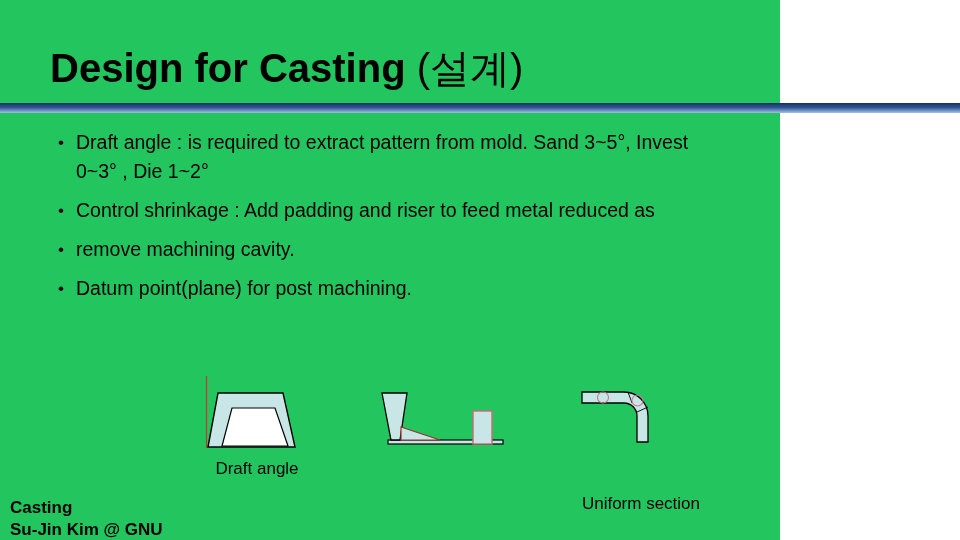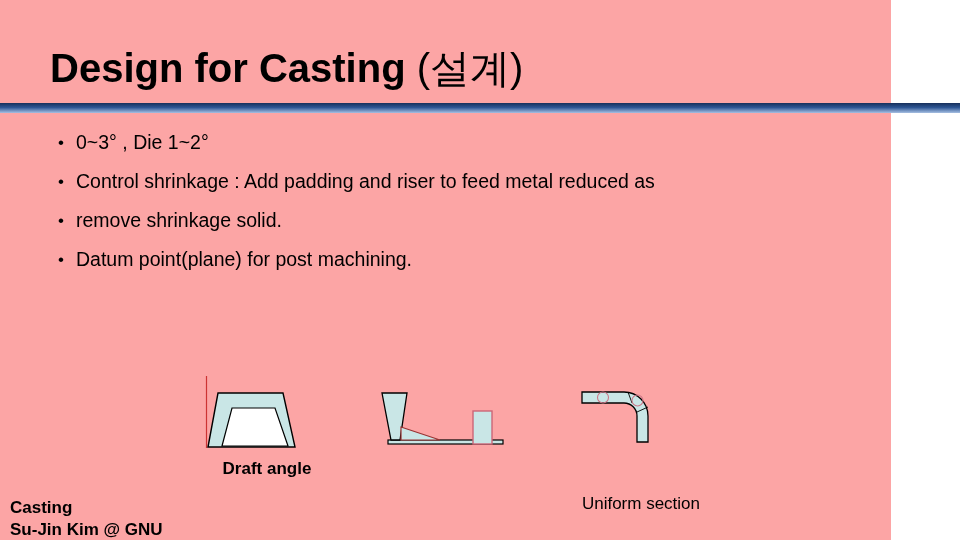--- a/index.html
+++ b/index.html
@@ -4,22 +4,22 @@
 <style>
   html, body { margin: 0; padding: 0; }
   body {
     width: 960px; height: 540px;
     background: #ffffff;
     font-family: "Liberation Sans", sans-serif;
     overflow: hidden;
   }
   .slide {
     position: relative;
-    width: 891px; height: 540px;
-    background: #fca5a5;
+    width: 780px; height: 540px;
+    background: #22c55e;
   }
   .title {
     position: absolute;
     left: 50px; top: 48px;
     font-size: 40px;
     line-height: 1;
     color: #000000;
     white-space: nowrap;
   }
   .title .main { font-weight: bold; }
@@ -53,21 +53,21 @@
   }
   .bullet-line { white-space: nowrap; }
   .figure { position: absolute; }
   .caption {
     position: absolute;
     font-size: 17px;
     color: #000000;
     text-align: center;
     white-space: nowrap;
   }
-  .cap-draft   { left: 207px; top: 459px; width: 120px; font-weight: bold; }
+  .cap-draft   { left: 197px; top: 459px; width: 120px; }
   .cap-padding { left: 368px; top: 456px; width: 124px; }
   .cap-uniform { left: 574px; top: 461px; width: 134px; margin-top: 33px; }
   .footer-line {
     position: absolute;
     left: 10px;
     font-size: 17px;
     font-weight: bold;
     color: #000000;
     white-space: nowrap;
   }
@@ -80,27 +80,28 @@
 <body>
 
 <div class="slide">
 
   <h1 class="title" style="margin:0;"><span class="main">Design for Casting </span><span class="suffix">(설계)</span></h1>
 
   <div class="rule"></div>
 
   <ul class="bullets">
     <li>
+      <div class="bullet-line">Draft angle : is required to extract pattern from mold. Sand 3~5°, Invest</div>
       <div class="bullet-line">0~3° , Die 1~2°</div>
     </li>
     <li>
       <div class="bullet-line">Control shrinkage : Add padding and riser to feed metal reduced as</div>
     </li>
     <li>
-      <div class="bullet-line">remove shrinkage solid.</div>
+      <div class="bullet-line">remove machining cavity.</div>
     </li>
     <li>
       <div class="bullet-line">Datum point(plane) for post machining.</div>
     </li>
   </ul>
 
   <svg class="figure" style="left:200px; top:374px;" width="100" height="78" viewBox="0 0 100 78">
     <line x1="6.5" y1="2" x2="6.5" y2="74" stroke="#cc3333" stroke-width="1.2"></line>
     <polygon class="fill-cast stroke-blk" points="8,73 18,19 83,19 95,73" stroke-width="1.4"></polygon>
     <polygon points="22,72 32,34 75,34 88,72" fill="#ffffff" stroke="#000000" stroke-width="1.2"></polygon>

